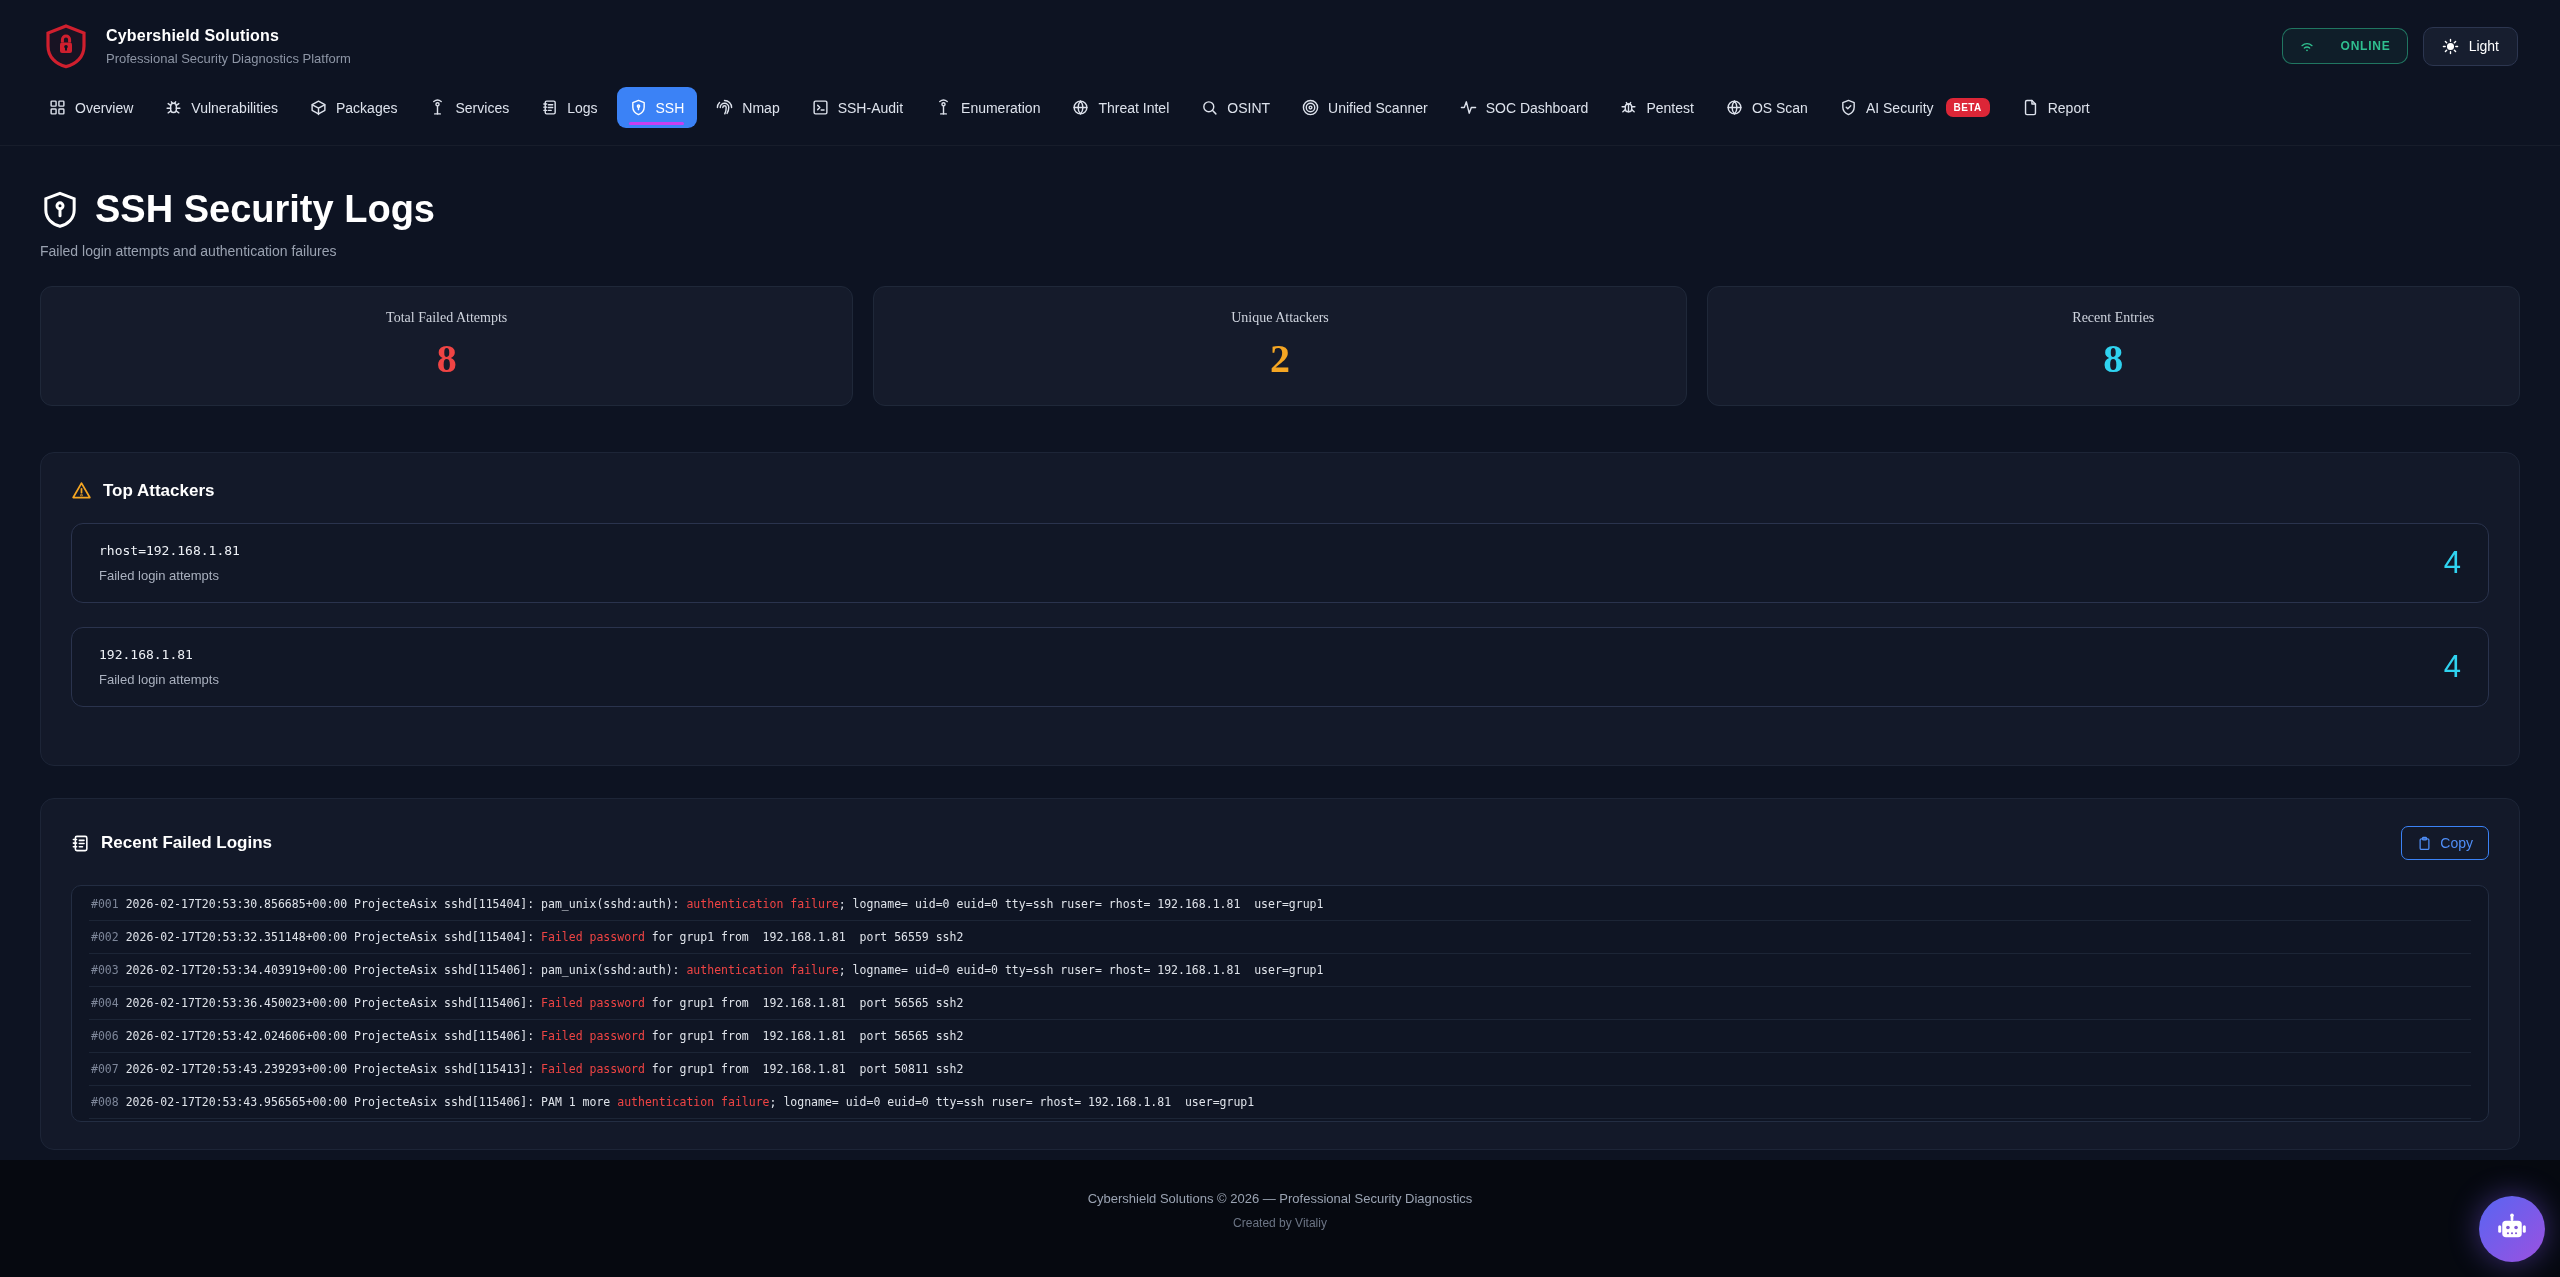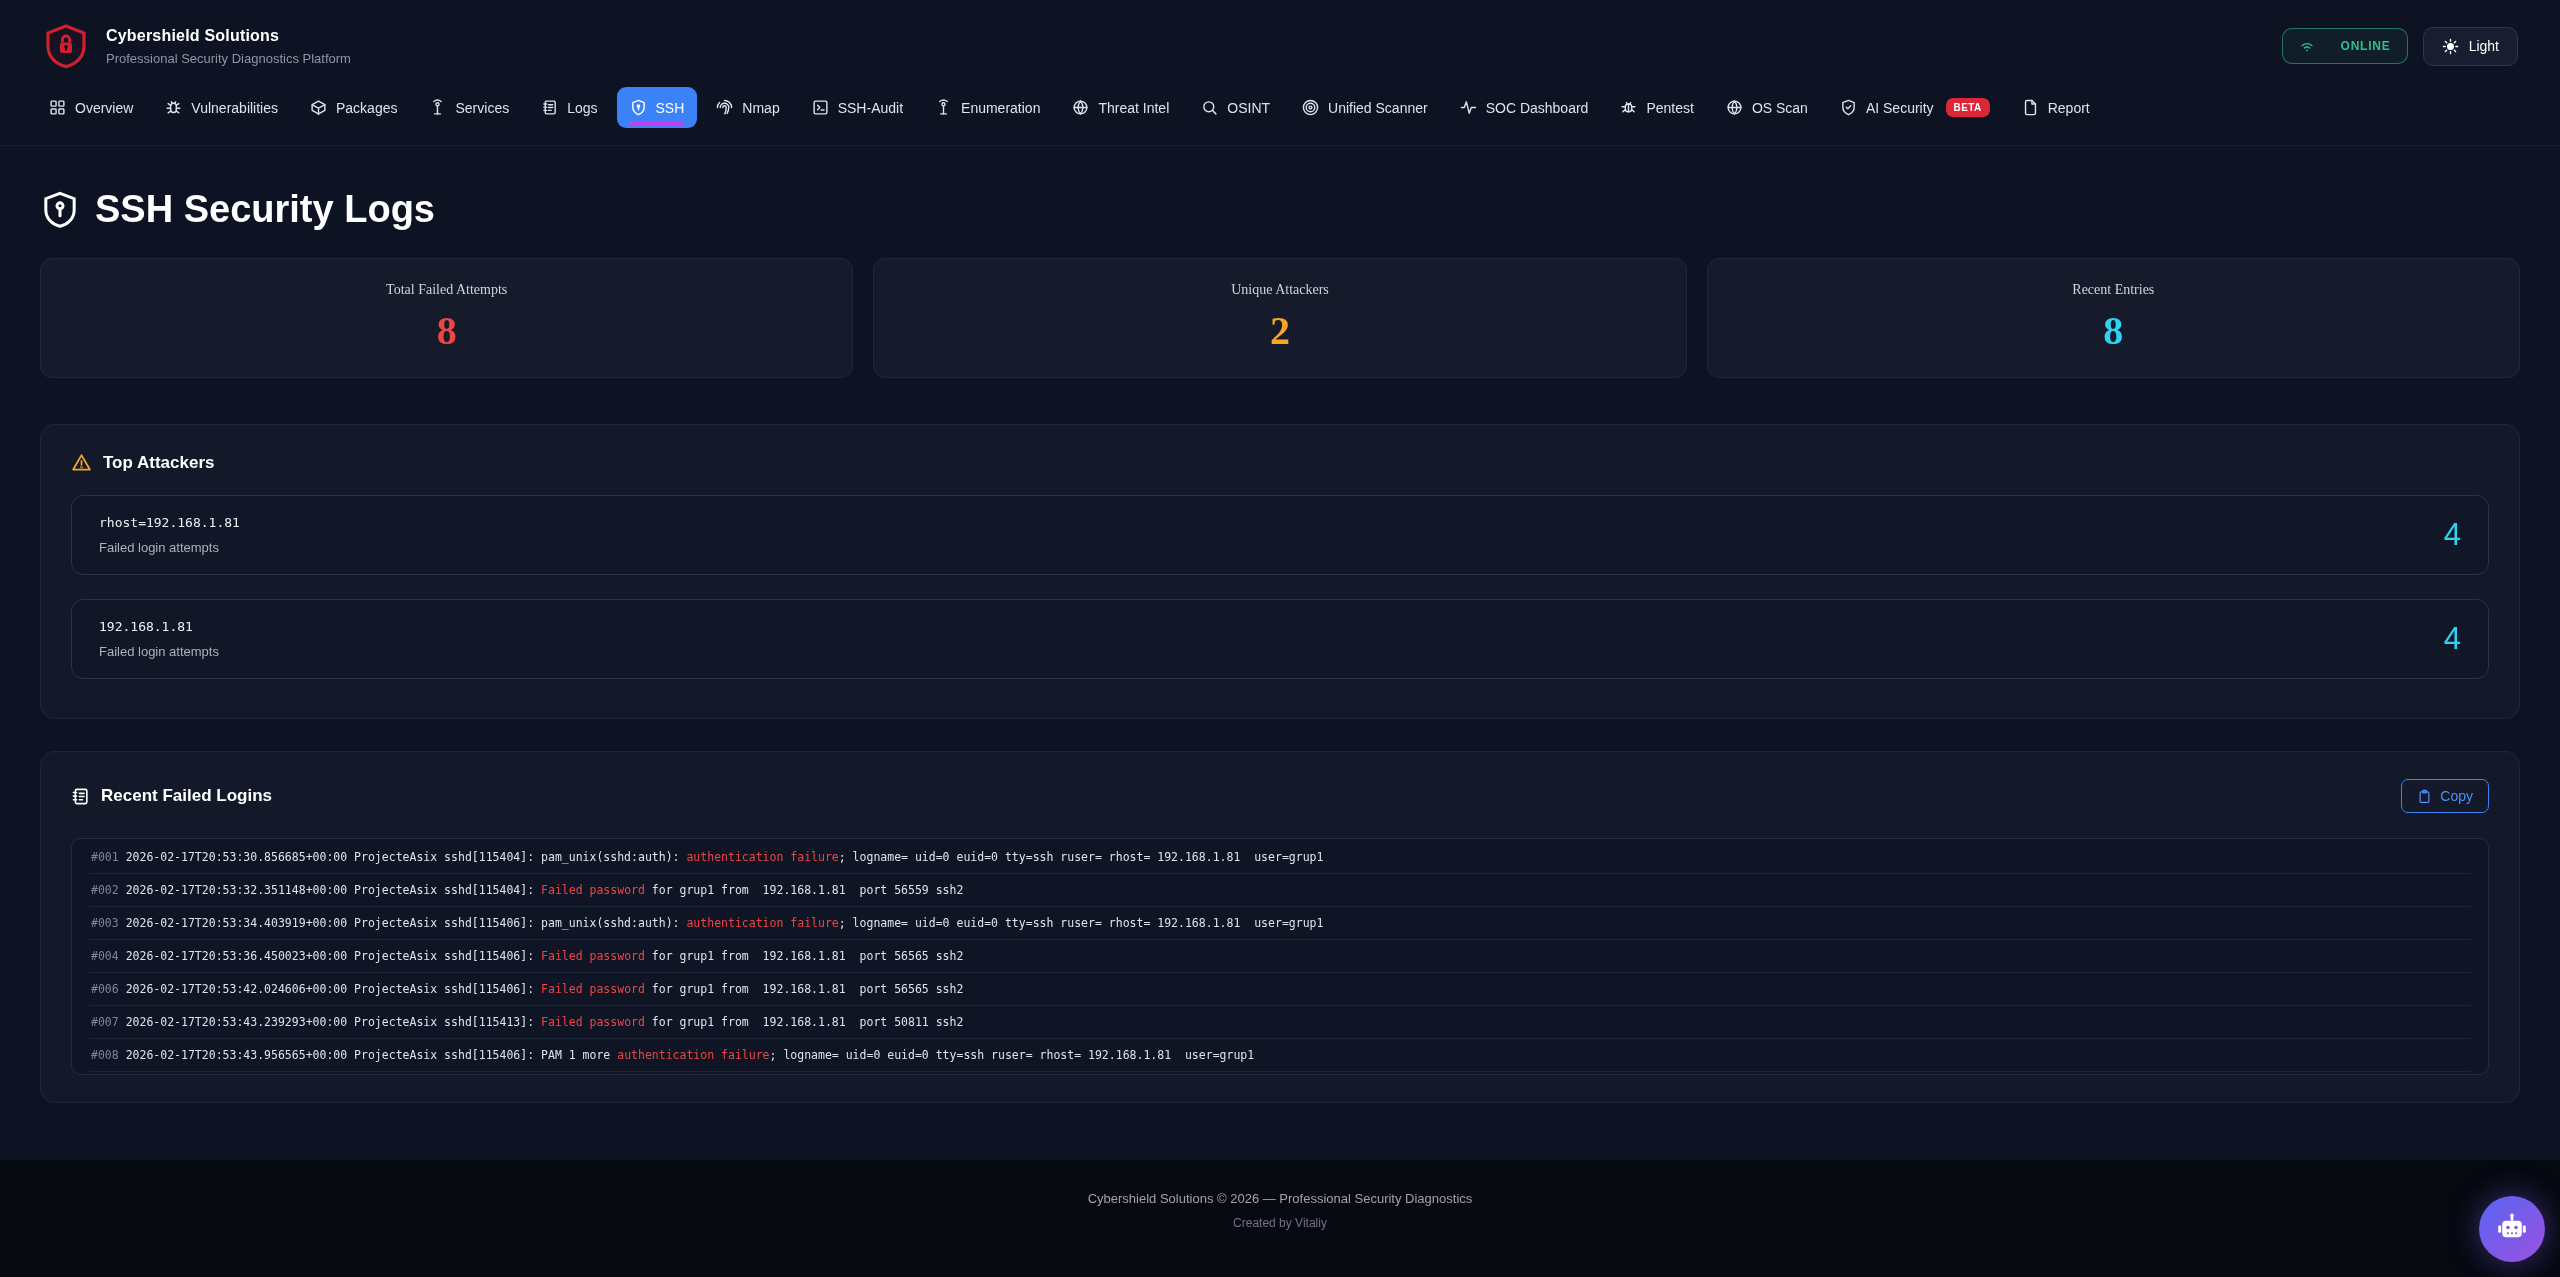--- a/index.html
+++ b/index.html
@@ -63,21 +63,21 @@
     flex: 1; background: #151b2b; border: 1px solid #1f2839; border-radius: 12px;
     padding: 23px 20px; text-align: center; font-family: Liberation Serif, serif;
   }
   .stat-label { font-size: 14px; color: #cfd4de; }
   .stat-value { font-size: 40px; font-weight: 600; margin-top: 9px; }
 
   .section {
     background: #131929; border: 1px solid #1d2537; border-radius: 14px;
     padding: 27px 30px;
   }
-  .section-attackers { margin-top: 46px; padding-bottom: 39px; }
+  .section-attackers { margin-top: 46px; padding-bottom: 58px; }
   .section-logs { margin-top: 32px; }
   .section-head { display: flex; align-items: center; gap: 11px; }
   .section-title { font-size: 17px; font-weight: bold; color: #ffffff; }
   .warn-icon { width: 21px; height: 21px; color: #f5a623; }
   .notebook-icon { width: 19px; height: 19px; color: #ffffff; }
 
   .attackers { display: flex; gap: 24px; margin-top: 22px; flex-direction: column; }
   .attacker-card {
     flex: 1; background: #111726; border: 1px solid #2a334d; border-radius: 12px;
     padding: 19px 27px; display: flex; align-items: center;
@@ -365,20 +365,21 @@
   <div class="page-head">
     <span class="icon page-shield">
       <svg viewBox="0 0 24 24" fill="none" stroke="currentColor" stroke-width="1.8" stroke-linecap="round">
         <path d="M12 2l8.5 3.2V12c0 5.3-3.9 8.7-8.5 9.8C7.4 20.7 3.5 17.3 3.5 12V5.2L12 2z"></path>
         <circle cx="12" cy="9.5" r="1.8"></circle>
           <path d="M12 11.5v4"></path>
       </svg>
     </span>
     <h1 class="page-title">SSH Security Logs</h1>
   </div>
+  <div class="page-sub">Failed login attempts and authentication failures</div>
 
   <div class="stats">
 
       <div class="stat-card">
         <div class="stat-label">Total Failed Attempts</div>
         <div class="stat-value" style="color: rgb(239, 68, 68);">8</div>
       </div>
 
       <div class="stat-card">
         <div class="stat-label">Unique Attackers</div>

